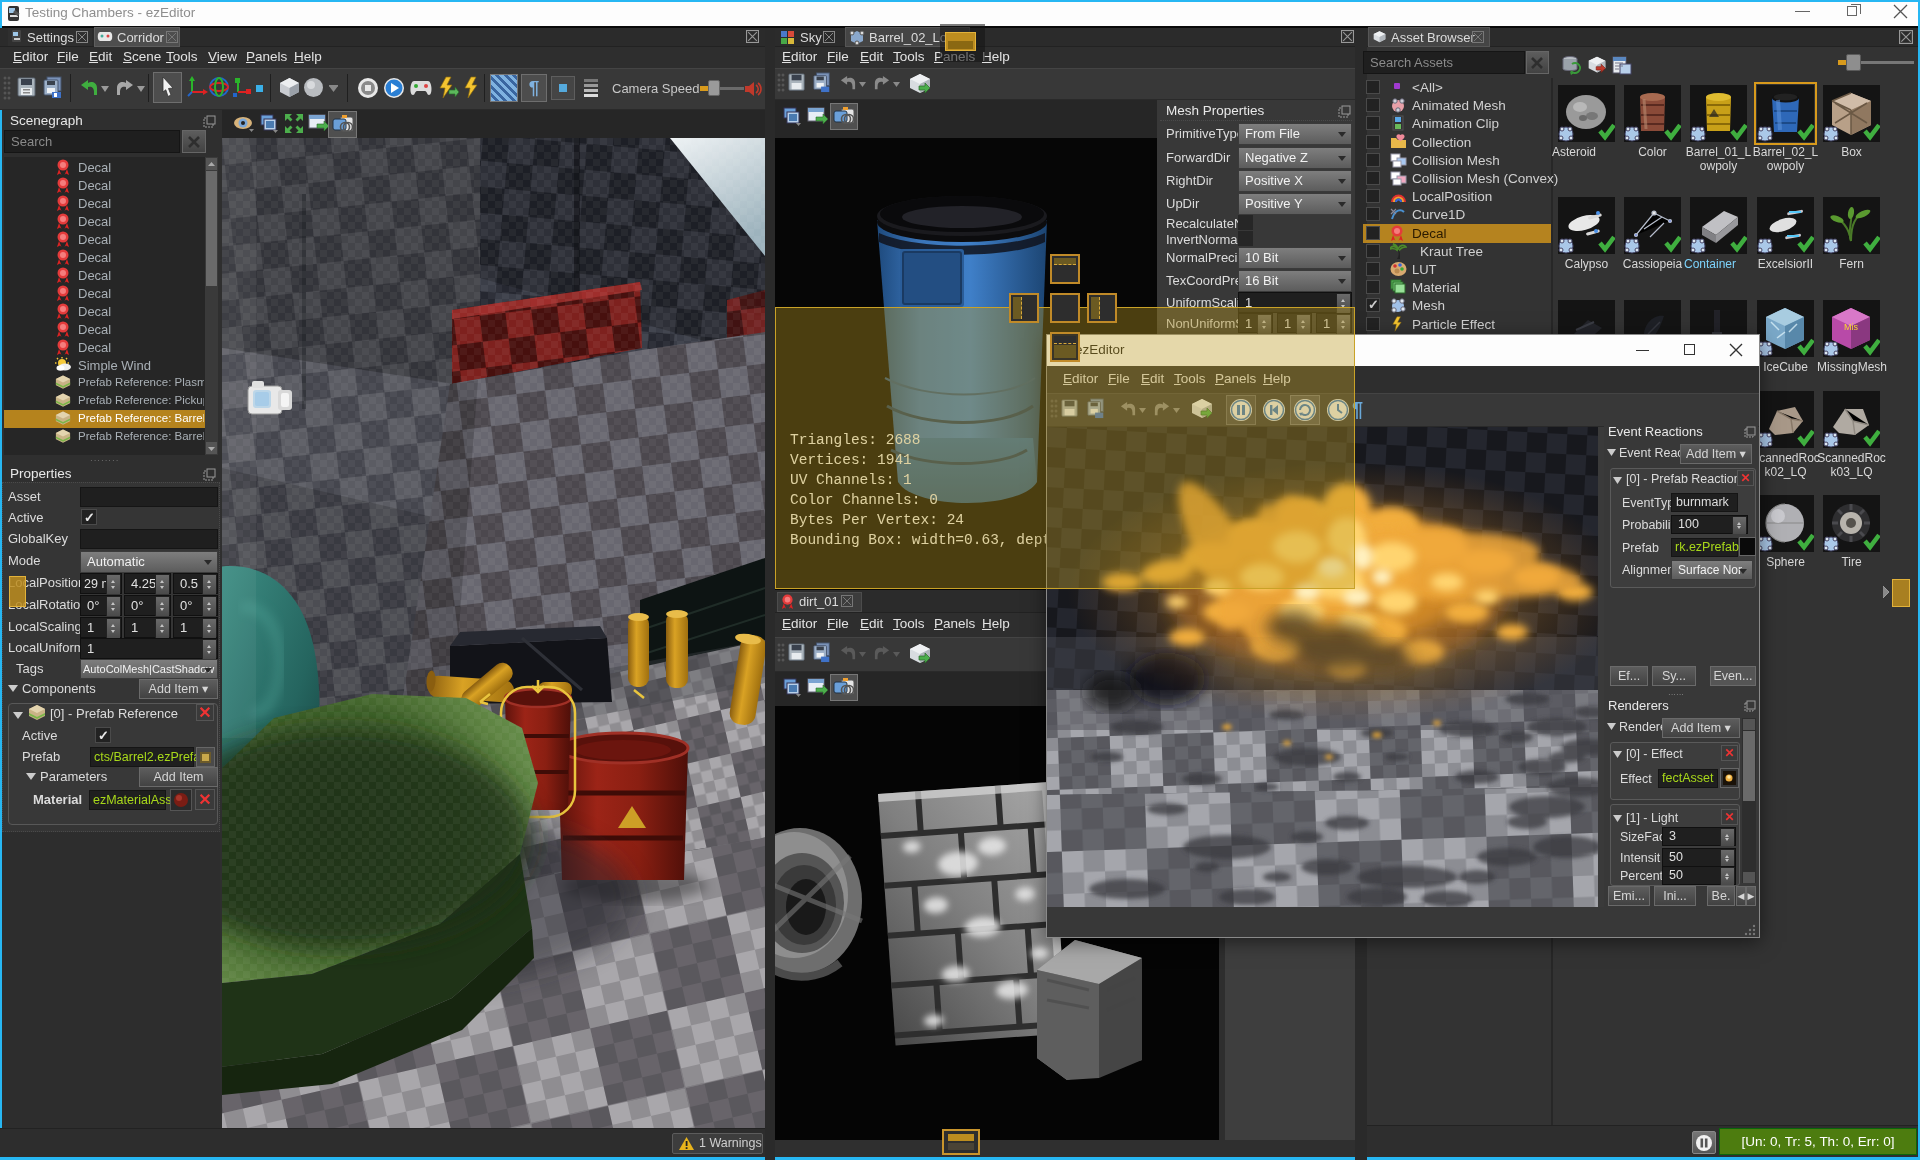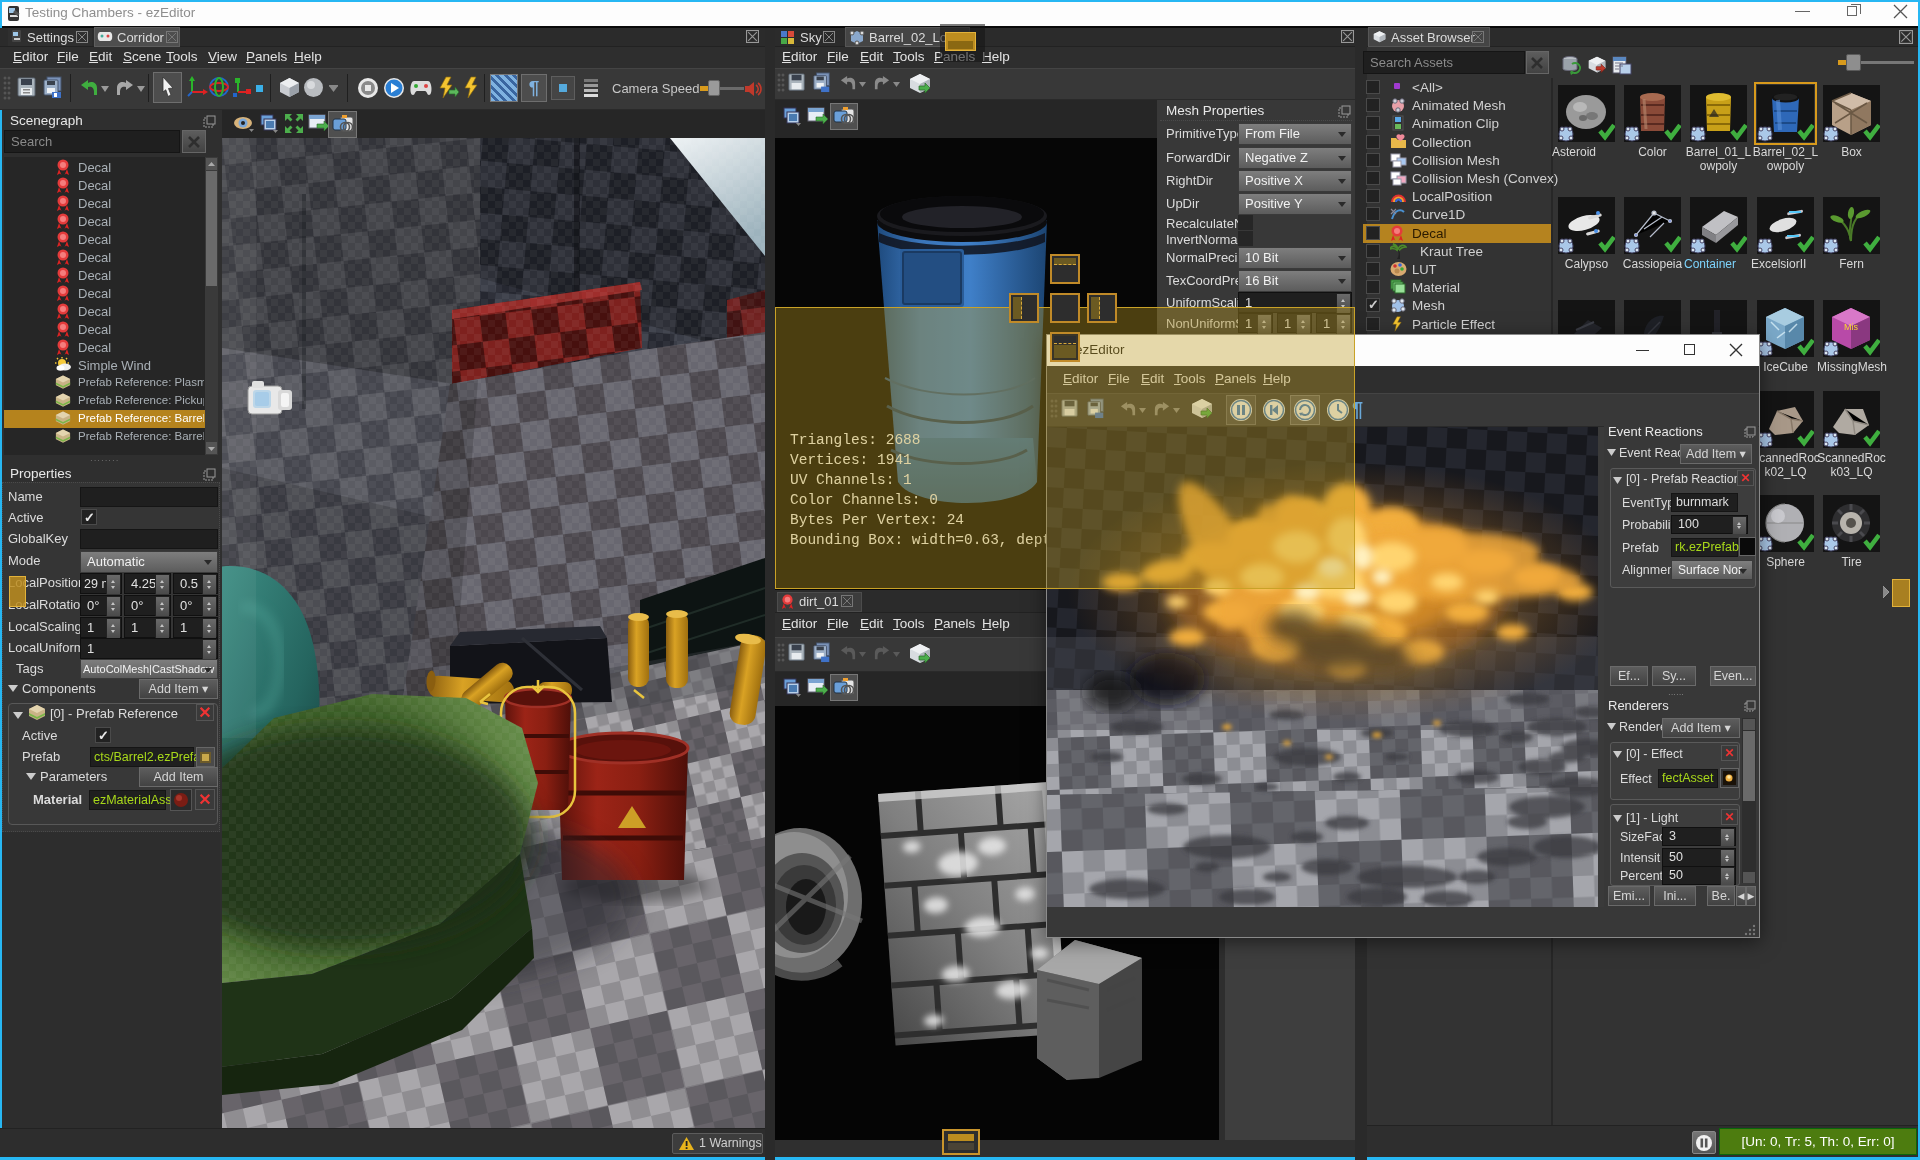--- a/index.html
+++ b/index.html
@@ -364,21 +364,21 @@
     <path d="M1 1 L4.5 5 L8 1Z" fill="#aaa"></path>
   </svg>
 <div class="a" style="left:90px;top:456px;width:40px;height:3px;color:#777;font-size:8px;letter-spacing:1px">········</div>
 
 <div class="a hdr" style="left:10px;top:466px">Properties</div>
 <svg class="a" style="left:203px;top:468px" width="13" height="13">
     <rect x="1" y="3" width="9" height="9" fill="none" stroke="#999" stroke-dasharray="2 1"></rect>
     <rect x="4" y="1" width="8" height="8" fill="#2f2f2f" stroke="#999"></rect>
   </svg>
 <div class="a" style="left:2px;top:482px;width:218px;height:350px;background:#353535;border:1px dotted #4a4a4a"></div>
-<div class="a tx" style="left:8px;top:489px">Name</div>
+<div class="a tx" style="left:8px;top:489px">Asset</div>
 <div class="a fld" style="left:80px;top:487px;width:138px;height:20px"></div>
 <div class="a tx" style="left:8px;top:510px">Active</div>
 <div class="a chk" style="left:81px;top:509px;width:16px;height:16px"></div>
 <div class="a tick" style="left:84px;top:511px">✓</div>
 <div class="a tx" style="left:8px;top:531px">GlobalKey</div>
 <div class="a fld" style="left:80px;top:529px;width:138px;height:20px"></div>
 <div class="a tx" style="left:8px;top:553px">Mode</div>
 <div class="a drop" style="left:80px;top:551px;width:138px;height:22px">Automatic</div>
 <div class="a tx" style="left:8px;top:575px">LocalPosition</div>
 <div class="a spin" style="left:80px;top:573px;width:42px;height:21px;padding-left:3px;font-size:12.5px">29 m<span class="sar"></span></div>
@@ -1258,21 +1258,21 @@
     <path d="M32 15 l12 0 M30 39 l12 0" stroke="#55c8f8" stroke-width="2"></path>
     <g>
       <circle cx="8" cy="49" r="7" fill="#aac8e8" stroke="#446"></circle>
       <circle cx="4" cy="44" r="2" fill="#dde8f0" stroke="#446"></circle>
       <circle cx="12" cy="44" r="2" fill="#dde8f0" stroke="#446"></circle>
       <circle cx="13" cy="53" r="2" fill="#dde8f0" stroke="#446"></circle>
       <circle cx="3" cy="53" r="2" fill="#dde8f0" stroke="#446"></circle>
       <path d="M42 46 l5 6 9 -12" stroke="#3fae3f" stroke-width="4.5" fill="none"></path>
     </g>
   </svg>
-<div class="a" style="left:1751px;top:257px;width:69px;color:#d8d8d8;font-size:12px;line-height:14px">ExcelsiorII</div>
+<div class="a" style="left:1751px;top:257px;width:69px;text-align:center;color:#d8d8d8;font-size:12px;line-height:14px">ExcelsiorII</div>
 <div class="a" style="left:1823px;top:197px;width:57px;height:57px;background:#141414"></div>
 <svg class="a" style="left:1823px;top:197px" width="57" height="57" viewBox="0 0 57 57">
     <g stroke="#4a7a28" stroke-width="2" fill="none">
       <path d="M28 44 C26 30 18 22 10 20"></path>
       <path d="M28 44 C28 28 32 18 44 14"></path>
       <path d="M28 44 C24 34 30 24 28 14"></path>
     </g>
     <g fill="#5a9a30">
       <ellipse cx="14" cy="22" rx="7" ry="3" transform="rotate(20 14 22)"></ellipse>
       <ellipse cx="40" cy="17" rx="8" ry="3" transform="rotate(-25 40 17)"></ellipse>

